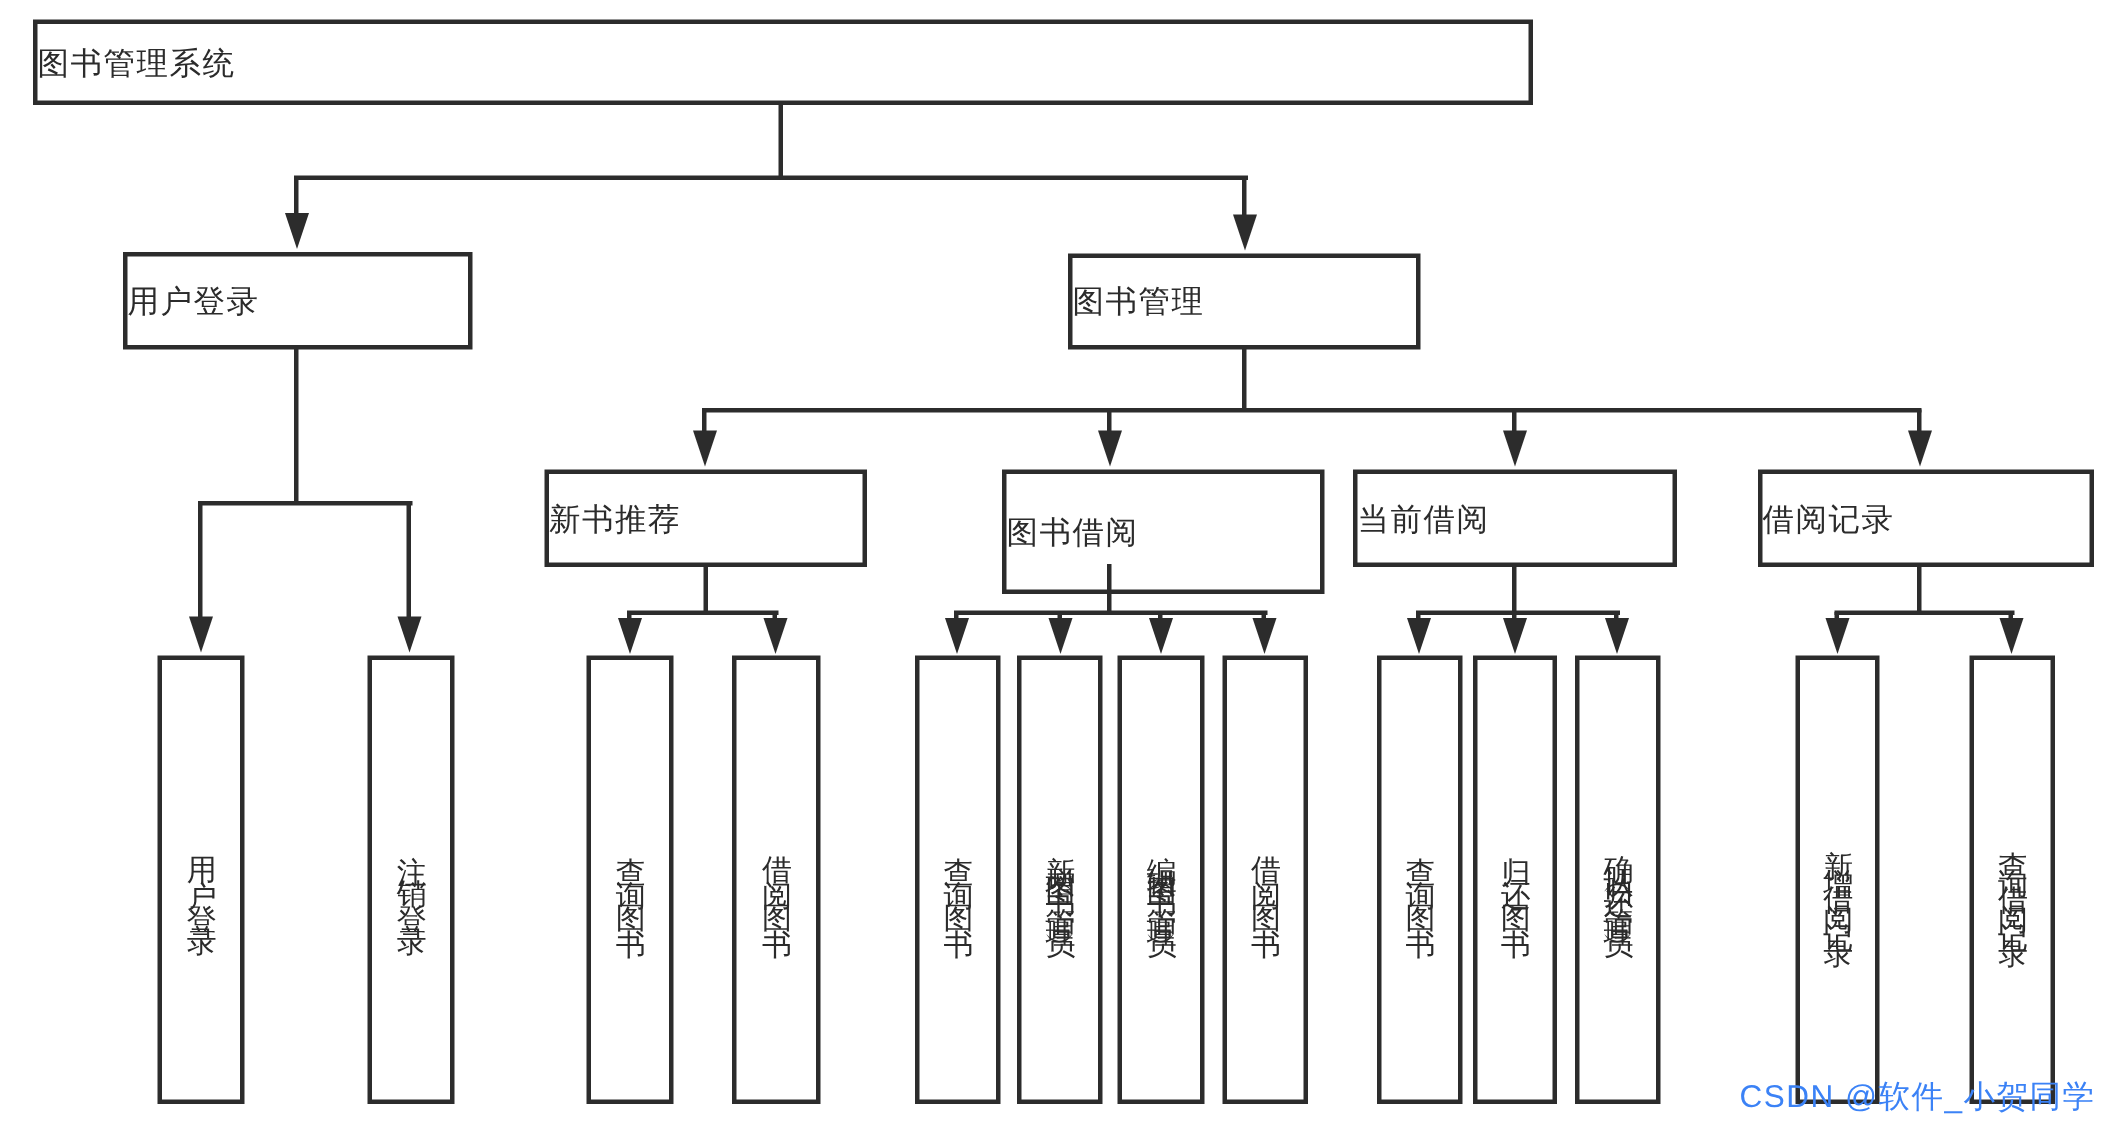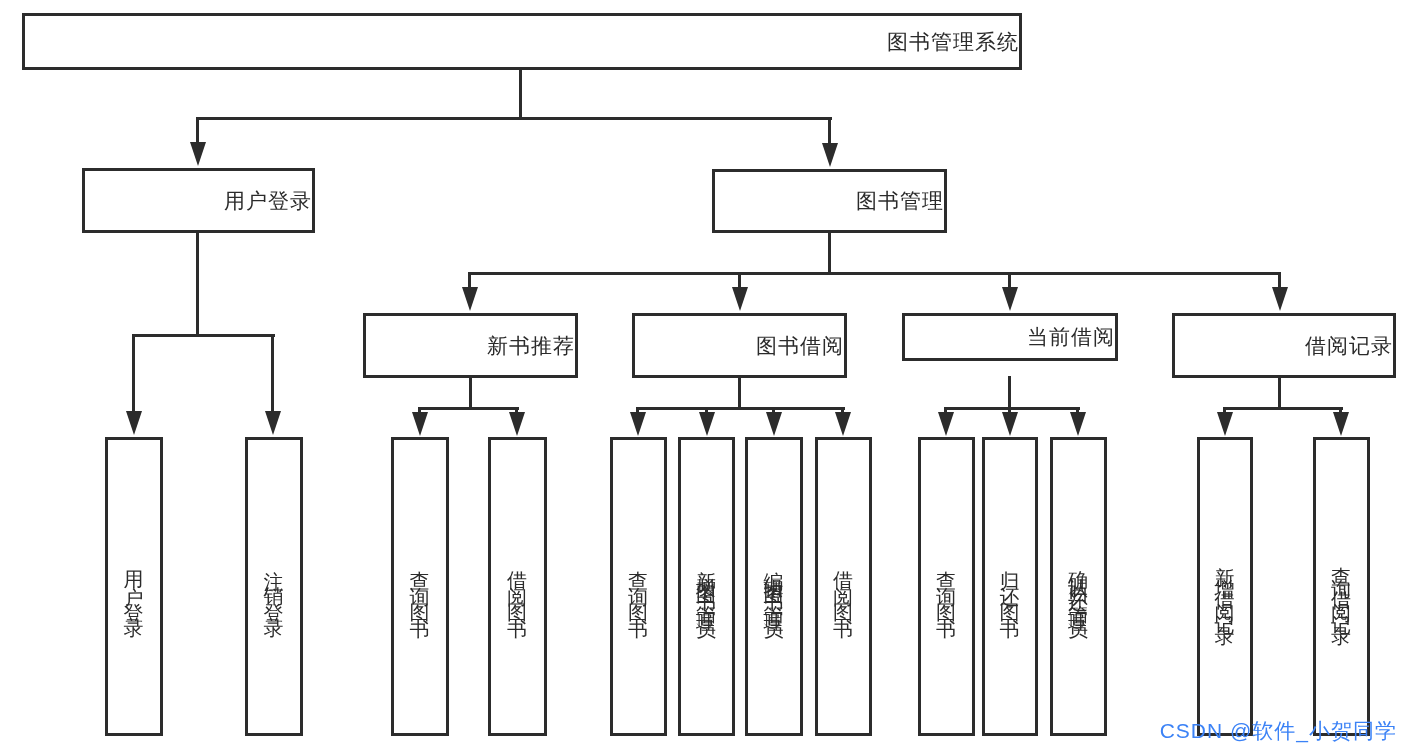--- a/index.html
+++ b/index.html
@@ -8,21 +8,21 @@
     width:1405px;height:747px;
     background:#ffffff;
     font-family:"Liberation Sans", sans-serif;
     overflow:hidden;
   }
   .node{
     position:absolute;
     box-sizing:border-box;
     border:3px solid #2c2c2c;
     background:#ffffff;
-    display:flex;align-items:center;justify-content:flex-end;
+    display:flex;align-items:center;justify-content:flex-start;
     font-size:21px;color:#2b2b2b;
     letter-spacing:1px;
     white-space:nowrap;
   }
   .leaf{
     position:absolute;
     box-sizing:border-box;
     border:3px solid #2c2c2c;
     background:#ffffff;
     display:flex;align-items:center;justify-content:center;
@@ -67,24 +67,24 @@
   <div class="node" style="left:82px;top:168px;width:233px;height:65px">
     <span>用户登录</span>
   </div>
   <div class="node" style="left:363px;top:313px;width:215px;height:65px">
     <span>新书推荐</span>
   </div>
 
   <div class="node" style="left:712px;top:169px;width:235px;height:64px">
     <span>图书管理</span>
   </div>
-  <div class="node" style="left:632px;top:313px;width:215px;height:65px">
+  <div class="node" style="left:668px;top:313px;width:215px;height:83px">
     <span>图书借阅</span>
   </div>
-  <div class="node" style="left:902px;top:313px;width:216px;height:48px">
+  <div class="node" style="left:902px;top:313px;width:216px;height:65px">
     <span>当前借阅</span>
   </div>
   <div class="node" style="left:1172px;top:313px;width:224px;height:65px">
     <span>借阅记录</span>
   </div>
 
   <div class="leaf ls4" style="left:105px;width:58px">
     <span>用户登录</span>
   </div>
   <div class="leaf ls4" style="left:245px;width:58px">

